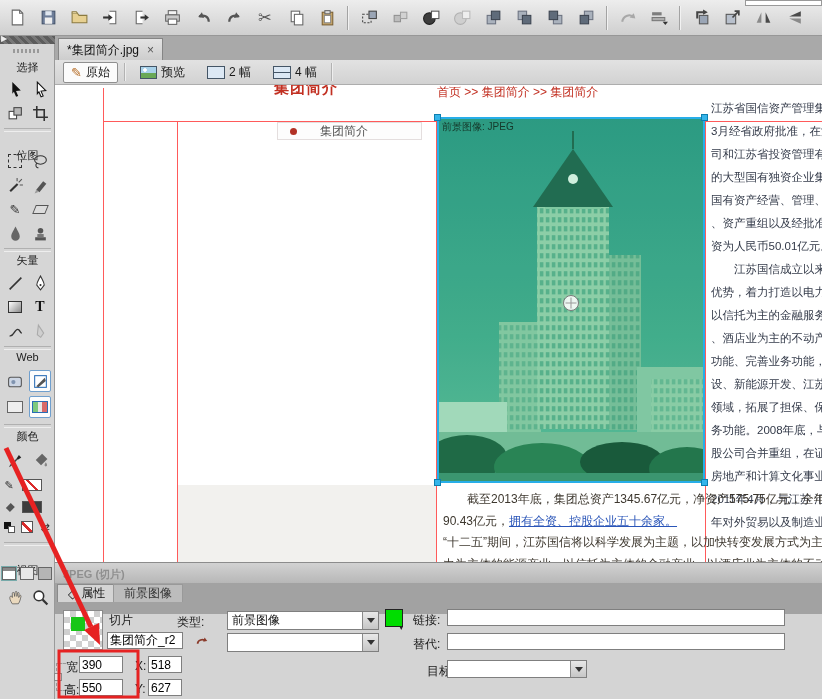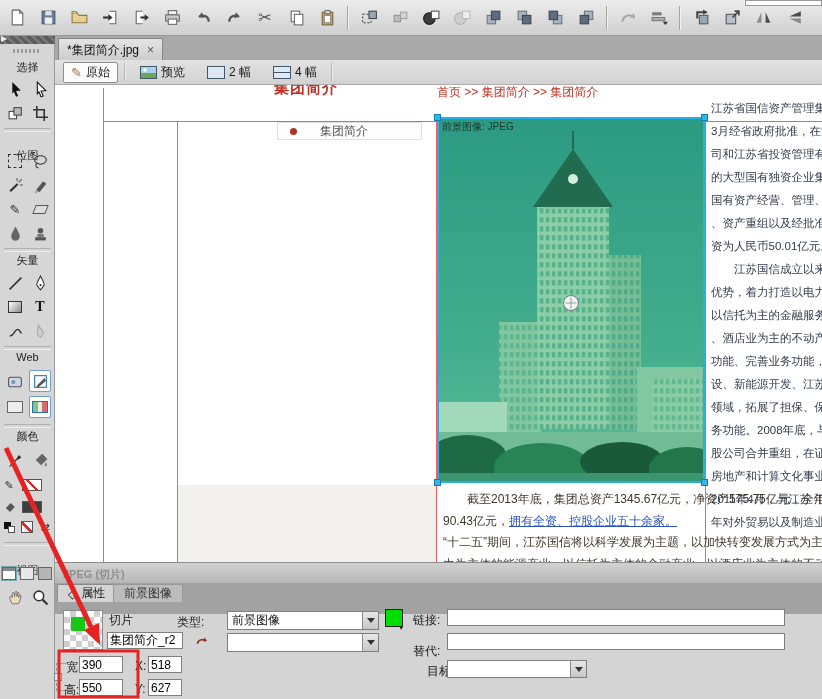--- a/index.html
+++ b/index.html
@@ -613,21 +613,21 @@
       <span class="val"></span>
       <span class="btn">
           <svg width="8" height="5" viewBox="0 0 8 5">
             <path d="M0 0h8L4 5z" fill="#333"></path>
           </svg>
         </span>
     </div>
 
     <span class="lab" style="left:358px;top:49px">链接:</span>
     <input class="fld abs" style="left: 392px; top: 46px; width: 338px;">
-    <span class="lab" style="left:358px;top:80px">替代:</span>
+    <span class="lab" style="left:358px;top:73px">替代:</span>
     <input class="fld abs" style="left: 392px; top: 70px; width: 338px;">
     <span class="lab" style="left:372px;top:100px">目标:</span>
     <div class="ddl" style="left:392px;top:97px;width:140px;height:18px">
       <span class="val"></span>
       <span class="btn">
           <svg width="8" height="5" viewBox="0 0 8 5">
             <path d="M0 0h8L4 5z" fill="#333"></path>
           </svg>
         </span>
     </div>

